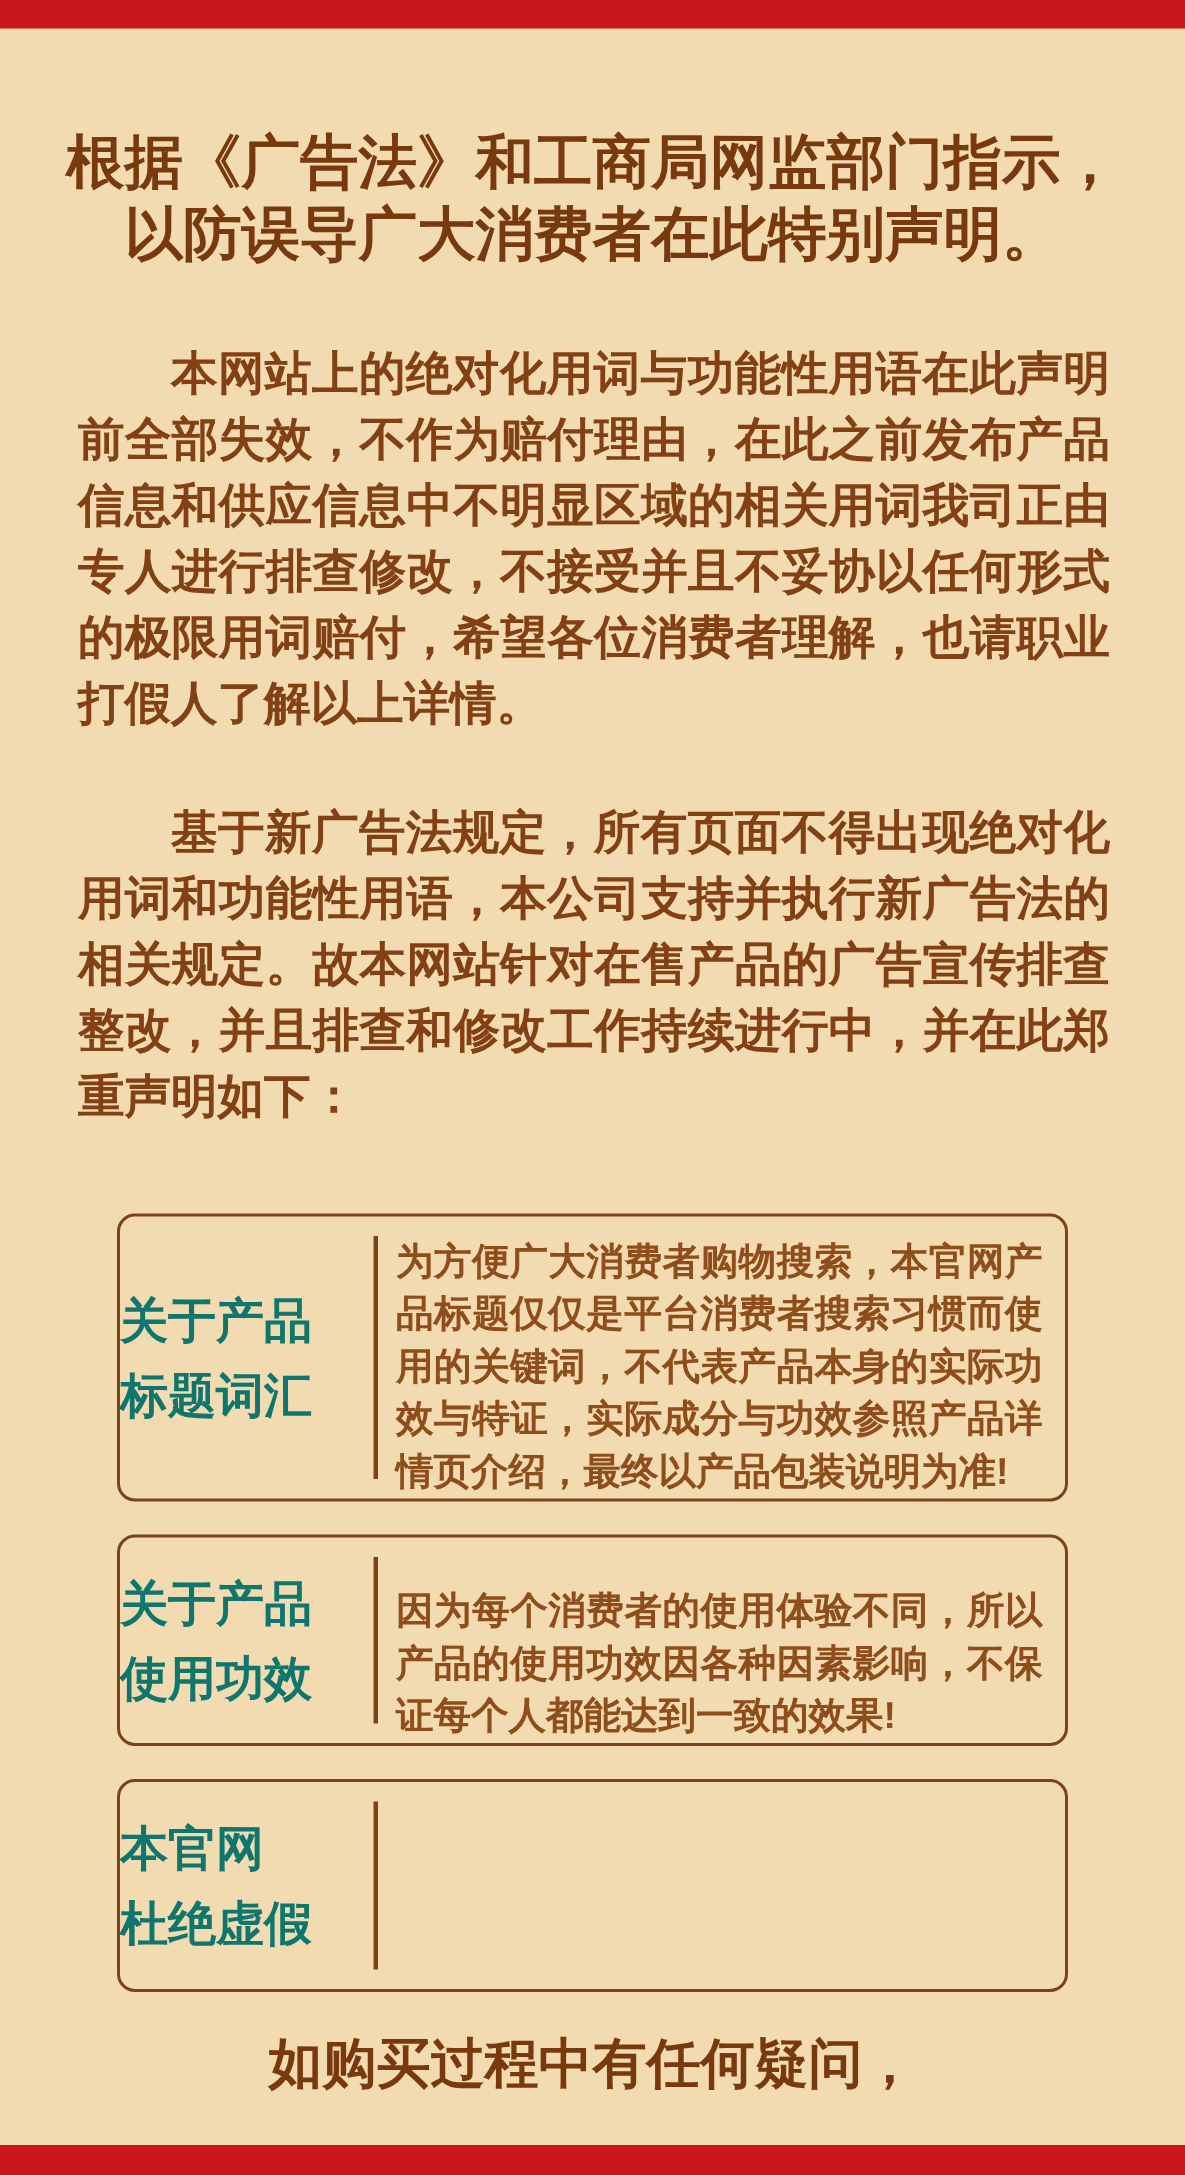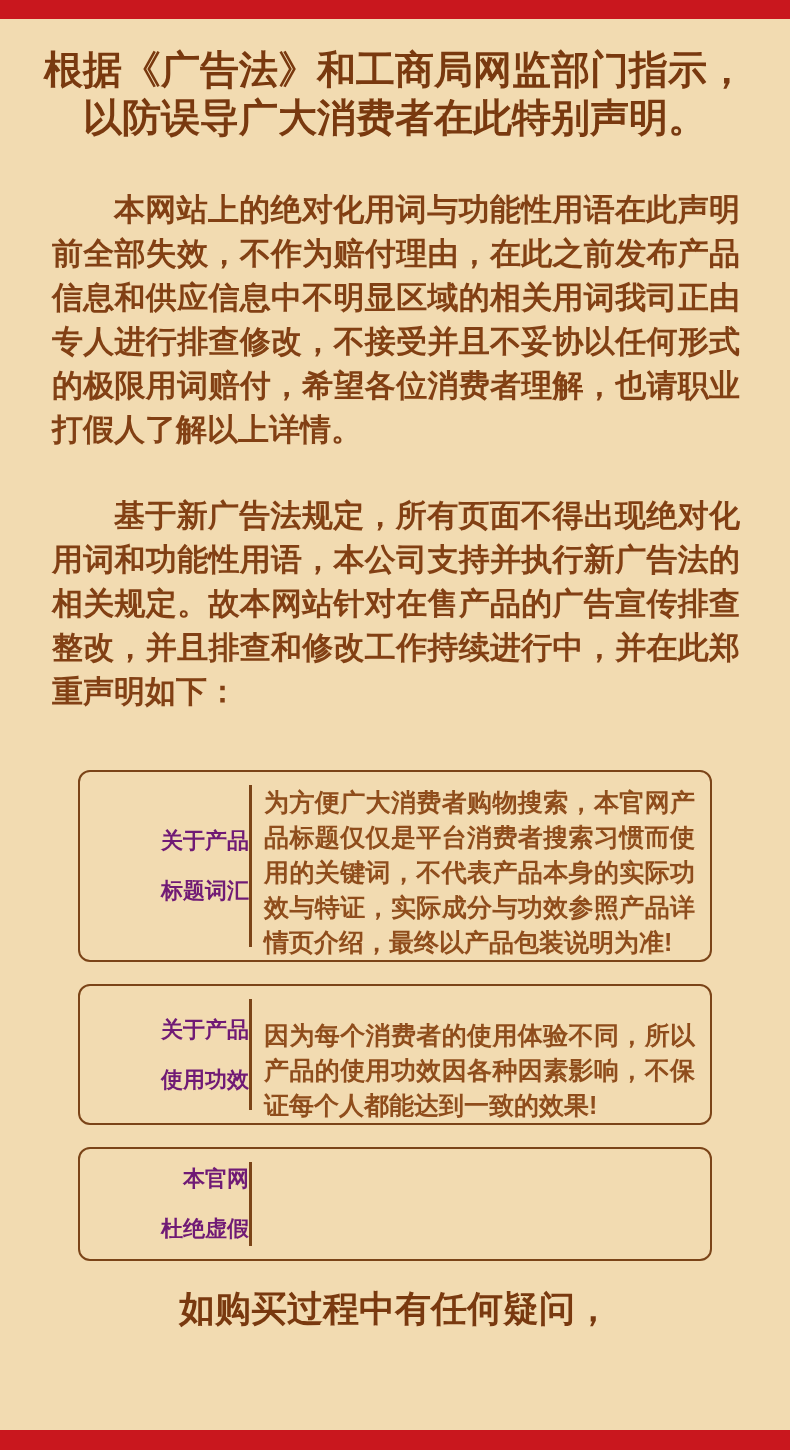--- a/index.html
+++ b/index.html
@@ -15,21 +15,21 @@
     height: 19px;
     background: #c9171e;
   }
   .bar-bottom {
     position: absolute;
     left: 0; right: 0; bottom: 0;
     height: 20px;
     background: #c9171e;
   }
   .title {
-    margin: 27px 30px 0;
+    margin: 66px 30px 0;
     text-align: center;
     font-size: 39px;
     font-weight: bold;
     color: #79390f;
     line-height: 48px;
   }
   .para {
     margin: 0 50px 0 52px;
     font-size: 31px;
     font-weight: bold;
@@ -44,31 +44,31 @@
   .notice-box {
     box-sizing: border-box;
     display: flex;
     align-items: stretch;
     border: 2px solid #7b4418;
     border-radius: 12px;
     margin-bottom: 22px;
   }
   .notice-box.b1 { height: 192px; }
   .notice-box.b2 { height: 141px; }
-  .notice-box.b3 { height: 114px; margin-bottom: 0; }
+  .notice-box.b3 { height: 142px; margin-bottom: 0; }
   .notice-label {
     flex: 0 0 169px;
     width: 169px;
     display: flex;
     flex-direction: column;
     justify-content: center;
-    align-items: flex-end;
-    font-size: 22px;
+    align-items: flex-start;
+    font-size: 32px;
     font-weight: bold;
-    color: #701a75;
+    color: #0f766e;
     line-height: 50px;
     text-align: center;
   }
   .notice-divider {
     width: 3px;
     background: #7b4418;
     margin: 13px 0;
   }
   .notice-text-wrap {
     flex: 1;

